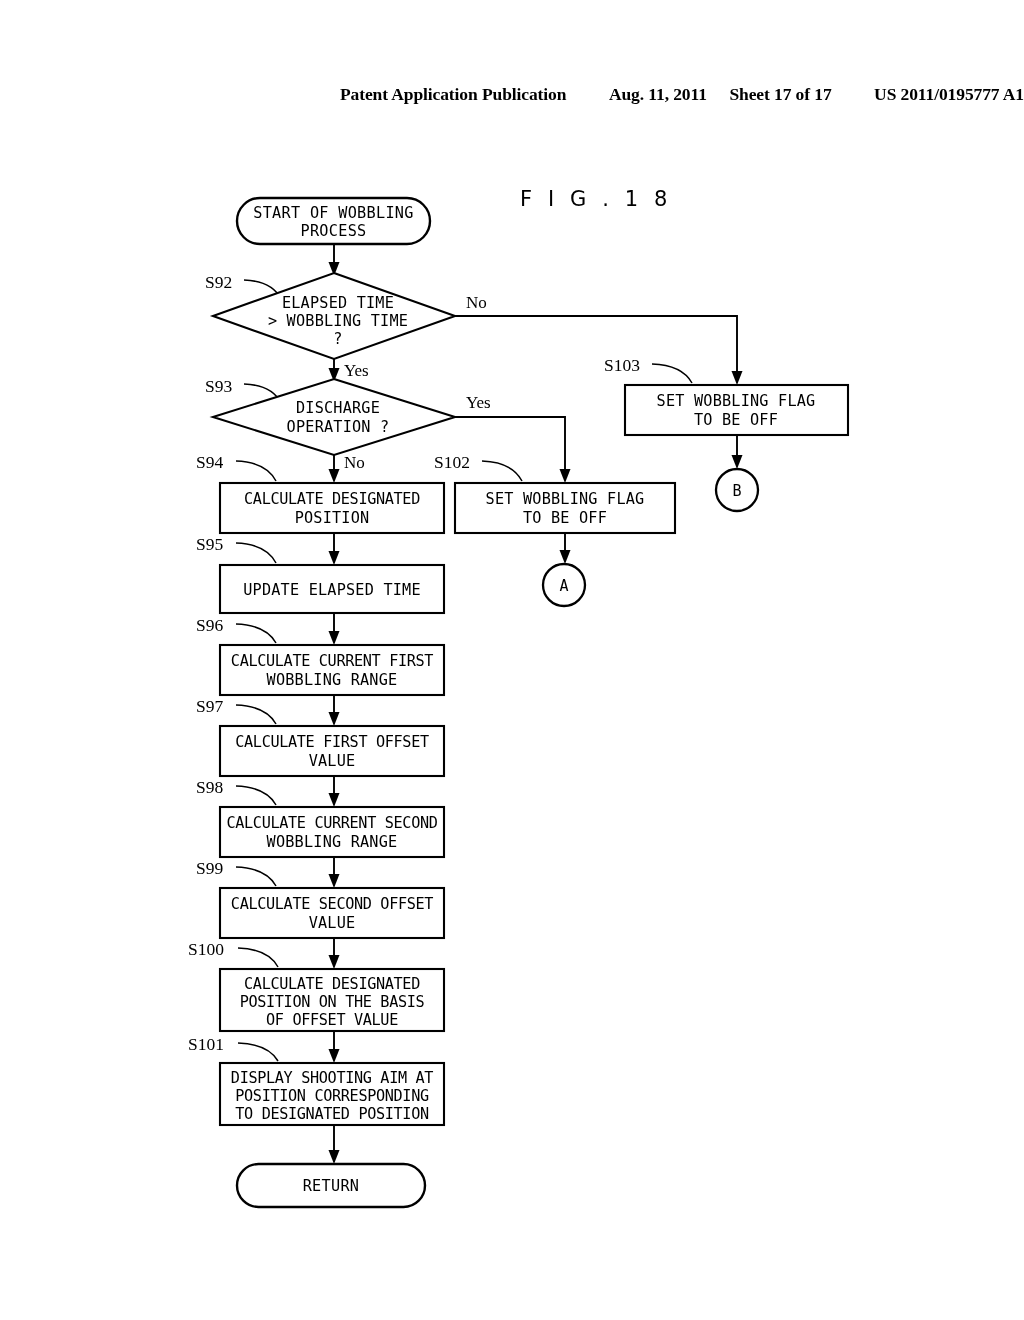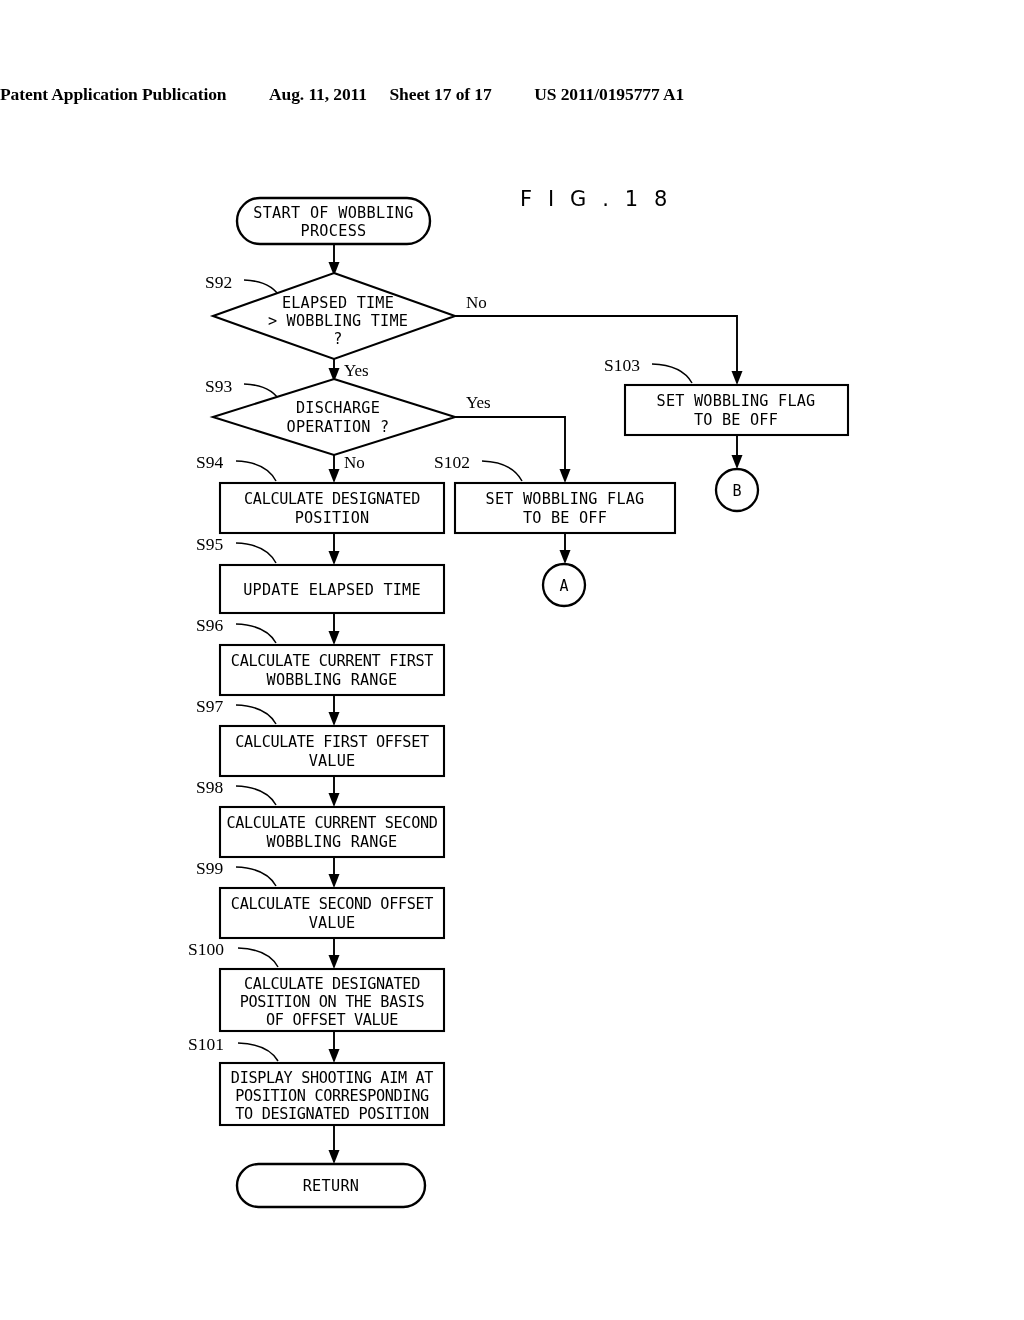--- a/index.html
+++ b/index.html
@@ -20,21 +20,21 @@
     left: 0; top: 0;
     width: 1024px;
     height: 1320px;
     background: #ffffff;
   }
   
   .pub-header {
     position: absolute;
     left: 0; top: 84px;
     width: 1024px;
-    text-align: left;
+    text-align: right;
     font-family: "Liberation Serif", serif;
     font-weight: bold;
     font-size: 17.5px;
     color: #000;
     white-space: nowrap;
     letter-spacing: -0.1px;
   }
   .pub-header span { display: inline-block; vertical-align: baseline; }
   .hdr-gap-1 { width: 34px; }
   .hdr-gap-2 { width: 14px; }

